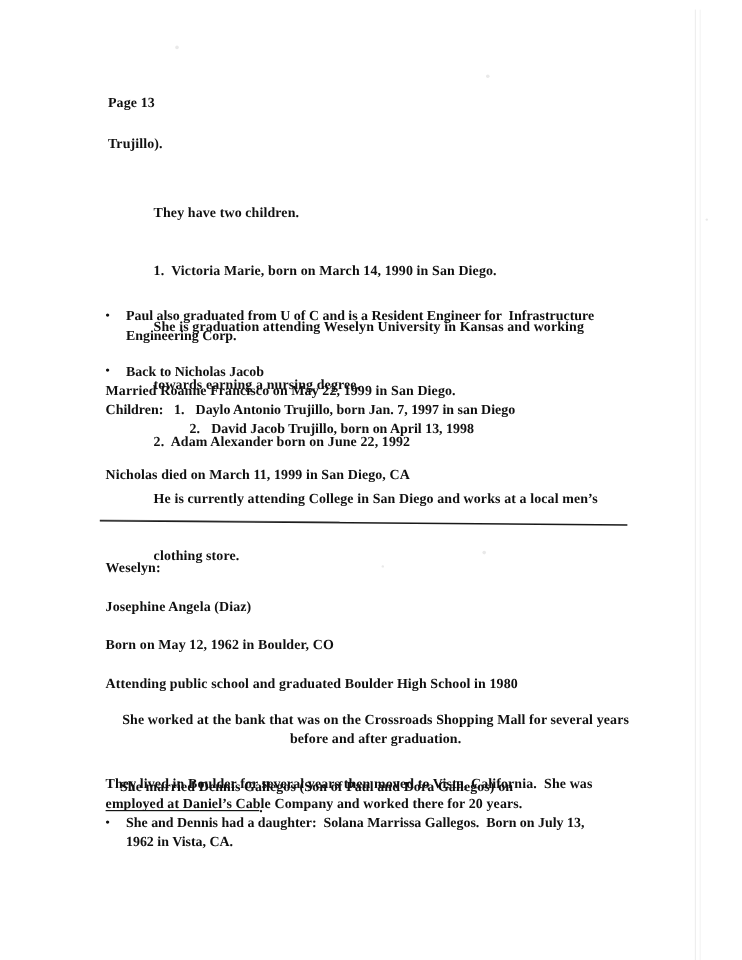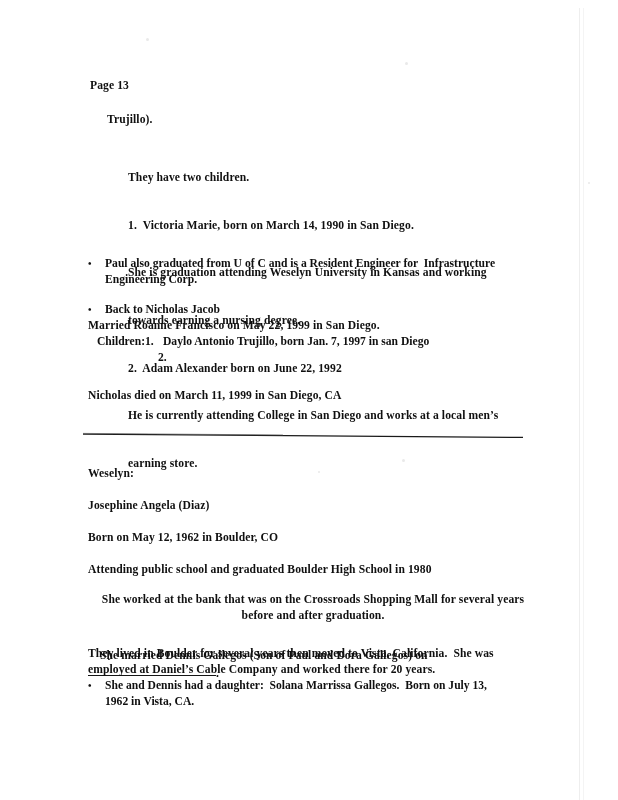--- a/index.html
+++ b/index.html
@@ -47,21 +47,20 @@
   }
 
   
   #page-label {
     left: 90px;
     top: 78px;
   }
   #trujillo-line {
     left: 90px;
     top: 112px;
-    margin-left: 17px;
   }
 
   
   #children-block {
     left: 128px;
     top: 138px;
     width: 400px;
   }
   #children-block .ln { display: block; }
 
@@ -106,21 +105,21 @@
   #children-list {
     position: absolute;
     left: 88px;
     top: 334px;
     width: 430px;
     font-weight: bold;
     font-size: 11.6px;
     line-height: 16.2px;
   }
   #children-list .row { display: flex; align-items: flex-start; }
-  #children-list .lbl { flex: 0 0 57px; text-align: right; }
+  #children-list .lbl { flex: 0 0 57px; }
   #children-list .num { flex: 0 0 18px; }
   #children-list .row.second .lbl { flex: 0 0 70px; }
 
   #died-line {
     left: 88px;
     top: 388px;
   }
 
   
   #divider {
@@ -212,21 +211,21 @@
 
   <div class="txt" id="trujillo-line">Trujillo).</div>
 
   <div class="txt" id="children-block">
     <span class="ln">They have two children.</span>
     <span class="ln">1.  Victoria Marie, born on March 14, 1990 in San Diego.</span>
     <span class="ln">She is graduation attending Weselyn University in Kansas and working</span>
     <span class="ln">towards earning a nursing degree.</span>
     <span class="ln">2.  Adam Alexander born on June 22, 1992</span>
     <span class="ln">He is currently attending College in San Diego and works at a local men’s</span>
-    <span class="ln">earning store.</span>
+    <span class="ln">clothing store.</span>
   </div>
 
   <div class="bullet-row" id="bullet-paul">
     <span class="dot">•</span>
     <span class="btext">Paul also graduated from U of C and is a Resident Engineer for  Infrastructure
 Engineering Corp.</span>
   </div>
 
   <div class="bullet-row" id="bullet-back">
     <span class="dot">•</span>
@@ -237,20 +236,21 @@
 
   <div id="children-list">
     <div class="row first">
       <span class="lbl">Children:</span>
       <span class="num">1.</span>
       <span class="itm">Daylo Antonio Trujillo, born Jan. 7, 1997 in san Diego</span>
     </div>
     <div class="row second">
       <span class="lbl"></span>
       <span class="num">2.</span>
+      <span class="itm">David Jacob Trujillo, born on April 13, 1998</span>
     </div>
   </div>
 
   <div class="txt" id="died-line">Nicholas died on March 11, 1999 in San Diego, CA</div>
 
   <div id="divider">
     <svg width="440" height="8" viewBox="0 0 440 8" xmlns="http://www.w3.org/2000/svg">
       <line x1="0" y1="2.0" x2="440" y2="5.4" stroke="#1a1a1a" stroke-width="1.25"></line>
       <line x1="0" y1="1.4" x2="200" y2="3.0" stroke="#4a4a4a" stroke-width="0.6"></line>
     </svg>

